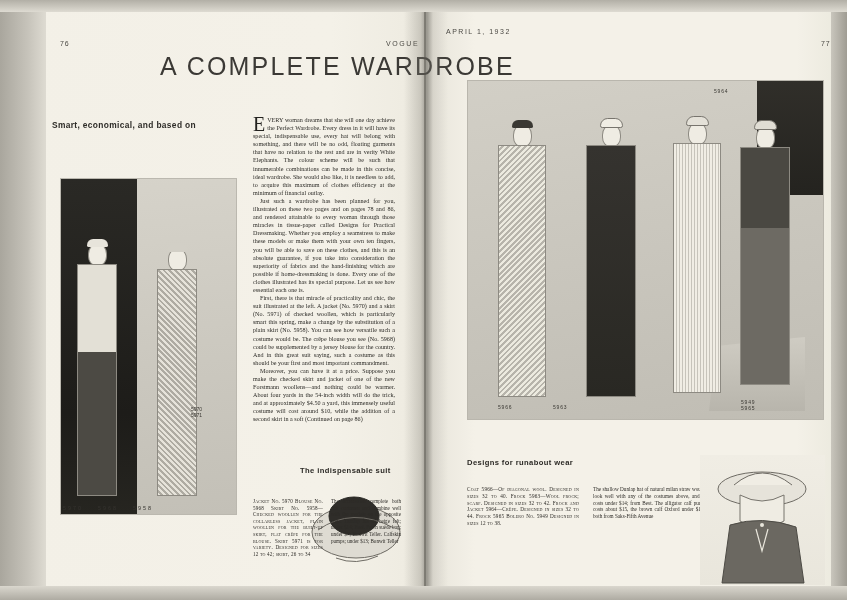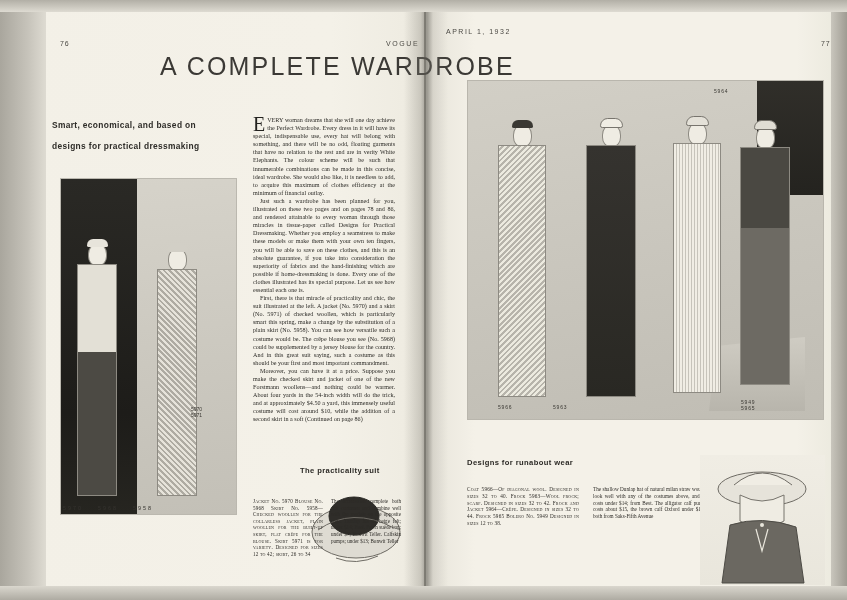--- a/index.html
+++ b/index.html
@@ -136,21 +136,20 @@
 
   <div class="folio folio-76">76</div>
   <div class="folio folio-vogue">VOGUE</div>
   <div class="folio folio-date">APRIL 1, 1932</div>
   <div class="folio folio-77">77</div>
 
   <div class="headline">A COMPLETE WARDROBE</div>
 
   <div class="deck">
     <div>Smart, economical, and based on</div>
-    <div>designs for practical dressmaking</div>
   </div>
 
   <div class="bodycol">
     <p class="first"><span class="dropcap">E</span><span>VERY woman dreams that she will one day achieve the Perfect Wardrobe. Every dress in it will have its special, indispensable use, every hat will belong with something, and there will be no odd, floating garments that have no relation to the rest and are in verity White Elephants. The colour scheme will be such that innumerable combinations can be made in this concise, ideal wardrobe. She would also like, it is needless to add, to acquire this maximum of clothes efficiency at the minimum of financial outlay.</span></p>
     <p>Just such a wardrobe has been planned for you, illustrated on these two pages and on pages 78 and 86, and rendered attainable to every woman through those miracles in tissue-paper called Designs for Practical Dressmaking. Whether you employ a seamstress to make these models or make them with your own ten fingers, you will be able to save on these clothes, and this is an absolute guarantee, if you take into consideration the superiority of fabrics and the hand-finishing which are possible if home-dressmaking is done. Every one of the clothes illustrated has its special purpose. Let us see how essential each one is.</p>
     <p>First, there is that miracle of practicality and chic, the suit illustrated at the left. A jacket (No. 5970) and a skirt (No. 5971) of checked woollen, which is particularly smart this spring, make a change by the substitution of a plain skirt (No. 5958). You can see how versatile such a costume would be. The crêpe blouse you see (No. 5968) could be supplemented by a jersey blouse for the country. And in this great suit saying, such a costume as this should be your first and most important commandment.</p>
     <p>Moreover, you can have it at a price. Suppose you make the checked skirt and jacket of one of the new Forstmann woollens—and nothing could be warmer. About four yards in the 54-inch width will do the trick, and at approximately $4.50 a yard, this immensely useful costume will cost around $10, while the addition of a second skirt in a soft (Continued on page 86)</p>
   </div>
 
   <div class="illus-left">
@@ -180,21 +179,21 @@
 
   <div class="hat-sketch-left">
     <svg width="105" height="100" viewBox="0 0 105 100">
       <ellipse cx="56" cy="62" rx="44" ry="26" fill="#dedbd2" stroke="#6e6b64" stroke-width="1"></ellipse>
       <ellipse cx="54" cy="46" rx="25" ry="19" fill="#2f2d29" stroke="#2a2925" stroke-width="1"></ellipse>
       <path d="M18 60 Q52 36 94 58" fill="none" stroke="#6e6b64" stroke-width="1"></path>
       <path d="M36 88 Q56 96 78 86" fill="none" stroke="#6e6b64" stroke-width="1"></path>
     </svg>
   </div>
 
-  <div class="capthead-left">The practicality suit</div>
+  <div class="capthead-left">The indispensable suit</div>
   <div class="capt-left">
     <div class="col smallcaps">Jacket No. 5970 Blouse No. 5968 Skirt No. 5958—Checked woollen for the collarless jacket, plain woollen for the built-up skirt, flat crêpe for the blouse. Skirt 5971 is for variety. Designed for sizes 12 to 42; skirt, 26 to 34</div>
     <div class="col">The accessories complete both suit costumes and combine well with the models on the opposite page. Dunlap hat of beige felt; under $14; Best. Fawn suède bag; under $7; Bonwit Teller. Calfskin pumps; under $13; Bonwit Teller</div>
   </div>
 
   <div class="illus-right">
     <div class="darkblock"></div>
     <div class="stool"></div>
 
     <div class="fig" style="left:30px;bottom:22px;">

